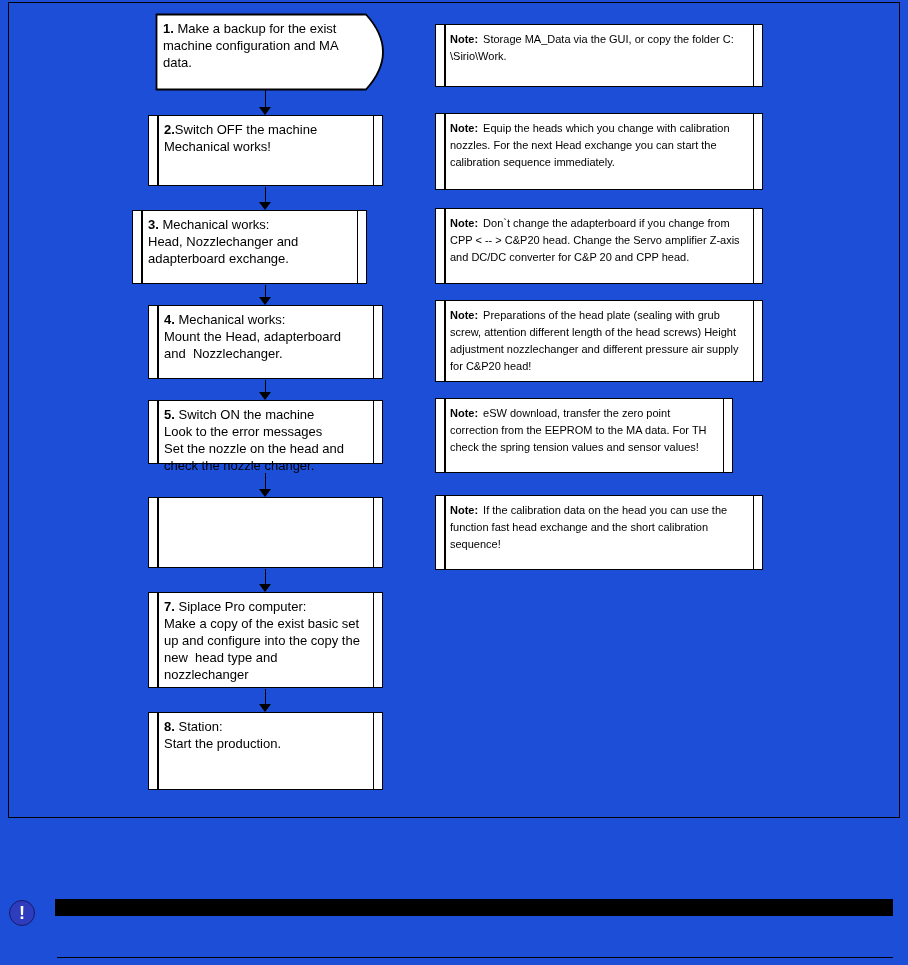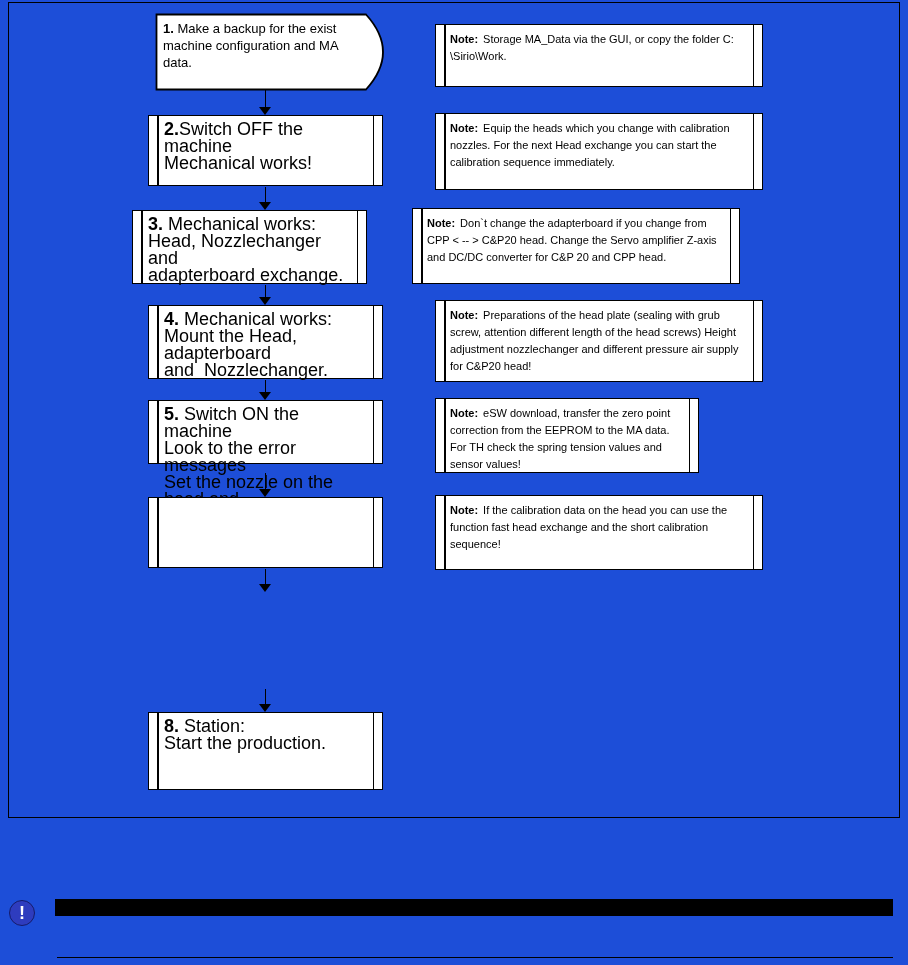--- a/index.html
+++ b/index.html
@@ -3,21 +3,21 @@
 <meta charset="utf-8">
 <style>
   html,body{margin:0;padding:0;background:#fff;}
   .page{position:relative;width:908px;height:965px;background:#1d4ed8;
         font-family:"Liberation Sans","DejaVu Sans",sans-serif;color:#000;overflow:hidden;}
   .page-border{position:absolute;left:8px;top:2px;width:890px;height:814px;border:1.5px solid #000;}
   
   .step{position:absolute;border:1.6px solid #000;background:#fff;box-sizing:border-box;}
   .rail{position:absolute;top:0;bottom:0;width:1.5px;background:#000;}
   .rail-l{left:8px;} .rail-r{right:8px;}
-  .step-text{position:absolute;left:15px;right:12px;top:5px;font-size:18px;line-height:17px;}
+  .step-text{position:absolute;left:15px;right:12px;top:5px;font-size:13px;line-height:17px;}
   .bnum{font-weight:bold;white-space:pre;}
   .stext{white-space:pre-wrap;}
   
   .step1-svg{position:absolute;left:155px;top:13px;}
   .step1-text{position:absolute;left:163px;top:20px;width:200px;font-size:13px;line-height:17px;}
   
   .note{position:absolute;border:1.4px solid #000;background:#fff;box-sizing:border-box;}
   .note-text{position:absolute;left:14px;right:14px;top:6px;font-size:11px;line-height:17px;}
   .nlabel{font-weight:bold;margin-right:5px;}
   
@@ -78,20 +78,29 @@
 Look to the error messages
 Set the nozzle on the head and
 check the nozzle changer.</span></div>
   </div>
 
   <div class="step" style="left:148px;top:497px;width:235px;height:71px;">
     <span class="rail rail-l"></span>
     <span class="rail rail-r"></span>
   </div>
 
+  <div class="step" style="left:148px;top:592px;width:235px;height:96px;">
+    <span class="rail rail-l"></span>
+    <span class="rail rail-r"></span>
+    <div class="step-text"><span class="bnum">7. </span><span class="stext">Siplace Pro computer:
+Make a copy of the exist basic set
+up and configure into the copy the
+new  head type and
+nozzlechanger</span></div>
+  </div>
 
   <div class="step" style="left:148px;top:712px;width:235px;height:78px;">
     <span class="rail rail-l"></span>
     <span class="rail rail-r"></span>
     <div class="step-text"><span class="bnum">8. </span><span class="stext">Station:
 Start the production.</span></div>
   </div>
 
   <div class="arrow" style="left:259px;top:89px;height:26px;">
       <span class="shaft" style="height:19px;"></span>
@@ -127,33 +136,33 @@
     <span class="rail rail-r"></span>
     <div class="note-text"><span class="nlabel">Note:</span><span>Storage  MA_Data via the GUI, or copy the folder C: \Sirio\Work.</span></div>
   </div>
 
   <div class="note" style="left:435px;top:113px;width:328px;height:77px;">
     <span class="rail rail-l"></span>
     <span class="rail rail-r"></span>
     <div class="note-text"><span class="nlabel">Note:</span><span>Equip the heads which you change with calibration nozzles. For the next Head exchange you can start the calibration sequence immediately.</span></div>
   </div>
 
-  <div class="note" style="left:412px;top:208px;width:328px;height:76px;padding-left:33px;">
+  <div class="note" style="left:435px;top:208px;width:328px;height:76px;padding-left:33px;">
     <span class="rail rail-l"></span>
     <span class="rail rail-r"></span>
     <div class="note-text"><span class="nlabel">Note:</span><span>Don`t change the adapterboard if you change from CPP &lt; -- &gt; C&amp;P20 head. Change the Servo amplifier Z-axis and DC/DC converter for C&amp;P 20 and CPP head.</span></div>
   </div>
 
   <div class="note" style="left:435px;top:300px;width:328px;height:82px;padding-left:17px;">
     <span class="rail rail-l"></span>
     <span class="rail rail-r"></span>
     <div class="note-text"><span class="nlabel">Note:</span><span>Preparations of the head plate  (sealing with grub screw, attention different length of the head screws) Height adjustment nozzlechanger and different pressure air supply for C&amp;P20 head!</span></div>
   </div>
 
-  <div class="note" style="left:435px;top:398px;width:264px;height:75px;">
+  <div class="note" style="left:435px;top:398px;width:298px;height:75px;">
     <span class="rail rail-l"></span>
     <span class="rail rail-r"></span>
     <div class="note-text"><span class="nlabel">Note:</span><span>eSW download,  transfer the zero point correction from the EEPROM to the MA data. For TH check the spring tension values and sensor values!</span></div>
   </div>
 
   <div class="note" style="left:435px;top:495px;width:328px;height:75px;">
     <span class="rail rail-l"></span>
     <span class="rail rail-r"></span>
     <div class="note-text"><span class="nlabel">Note:</span><span>If the calibration data on the head you can use the function fast head exchange and the short calibration sequence!</span></div>
   </div>

